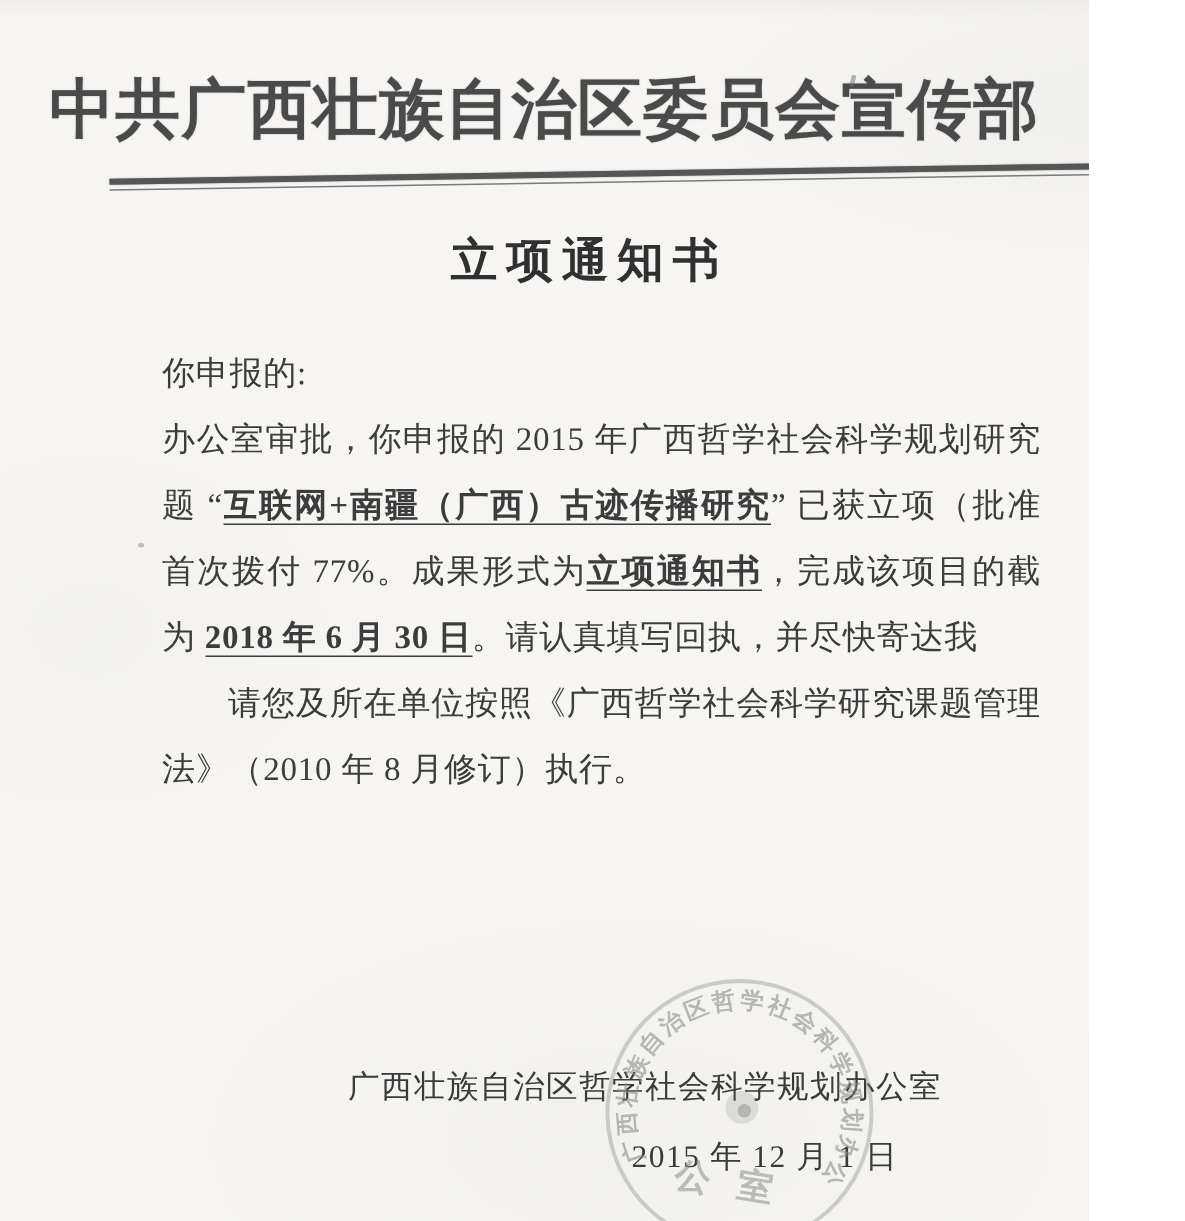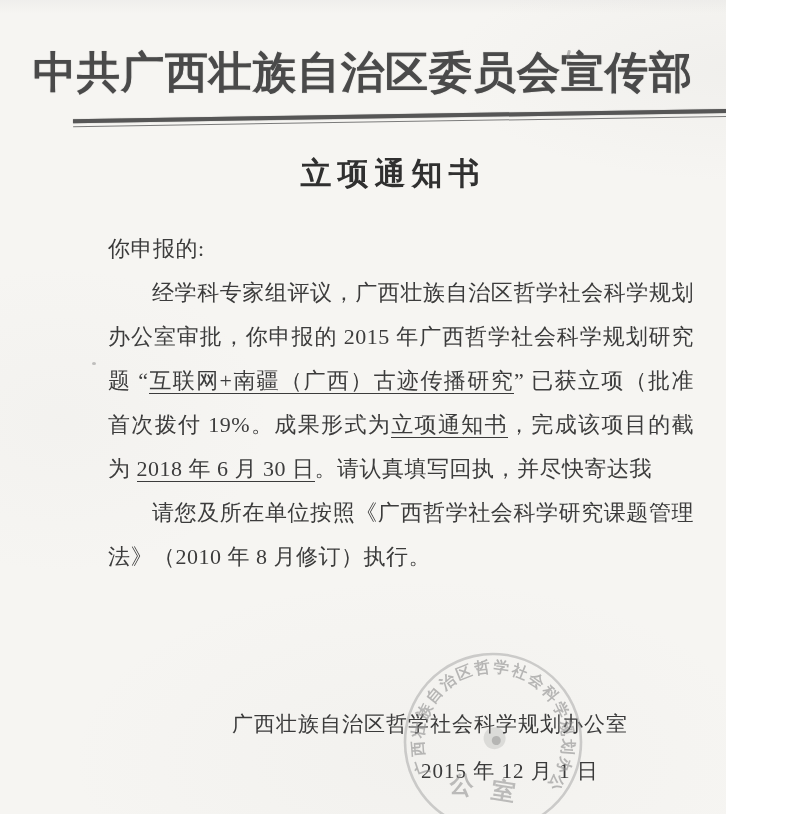--- a/index.html
+++ b/index.html
@@ -40,21 +40,21 @@
   .body-block{
     position:absolute;top:227px;left:108px;width:586px;
     font-size:22px;
   }
   .line{
     height:44px;line-height:44px;overflow:hidden;
     letter-spacing:.5px;
   }
   .just{text-align:justify;text-align-last:justify;}
   .indent{padding-left:44px;}
-  .b{font-weight:normal;}
+  .b{font-weight:bold;}
   .u{border-bottom:1.6px solid #3c3c3c;text-align:right;}
   .signature{
     position:absolute;top:710px;left:0;width:100%;
     box-sizing:border-box;padding-right:98px;
     text-align:right;font-size:21px;letter-spacing:1px;
     color:#3a3a3a;white-space:nowrap;
   }
   .date{
     position:absolute;top:757px;left:421px;
     font-size:21px;letter-spacing:1px;color:#3a3a3a;white-space:nowrap;font-family:Liberation Serif, serif;
@@ -78,28 +78,27 @@
   <div class="rule">
     <div class="rule-thick"></div>
     <div class="rule-thin"></div>
   </div>
 
   <div class="doc-title">立项通知书</div>
 
   <div class="body-block">
     <div class="line">你申报的:</div>
 
-    <div class="line just indent">经学科专家组评议，广西壮族自治区哲学社会科学规划</div>
 
     <div class="line just">办公室审批，你申报的 2015 年广西哲学社会科学规划研究课</div>
 
     <div class="line just"><span>题 “</span><span class="b u">互联网+南疆（广西）古迹传播研究</span><span>” 已获立项（批准号：</span></div>
 
 
-    <div class="line just"><span>首次拨付 19%。成果形式为</span><span class="b u">立项通知书</span><span>，完成该项目的截止时间</span></div>
+    <div class="line just"><span>首次拨付 77%。成果形式为</span><span class="b u">立项通知书</span><span>，完成该项目的截止时间</span></div>
 
     <div class="line"><span>为 </span><span class="b u">2018 年 6 月 30 日</span><span>。请认真填写回执，并尽快寄达我办。</span></div>
 
     <div class="line just indent">请您及所在单位按照《广西哲学社会科学研究课题管理办</div>
 
     <div class="line">法》（2010 年 8 月修订）执行。</div>
   </div>
 
   <div class="signature">广西壮族自治区哲学社会科学规划办公室</div>
 

